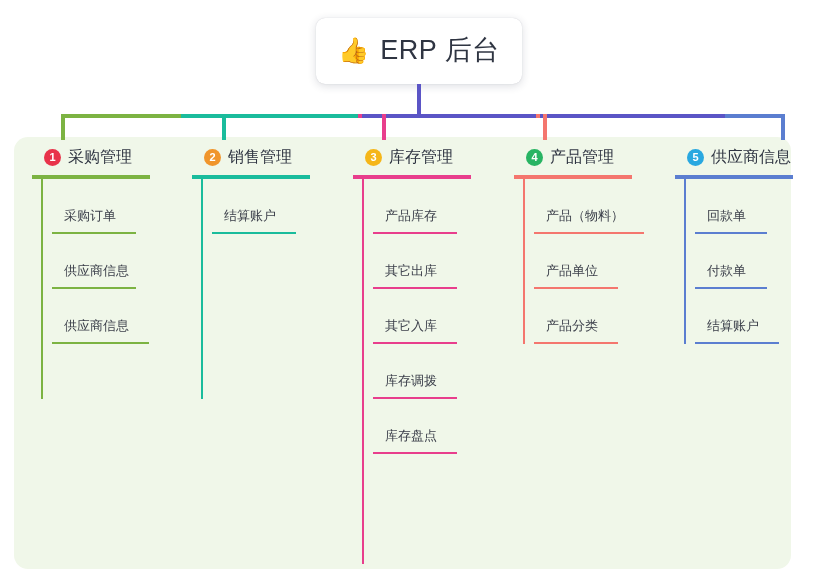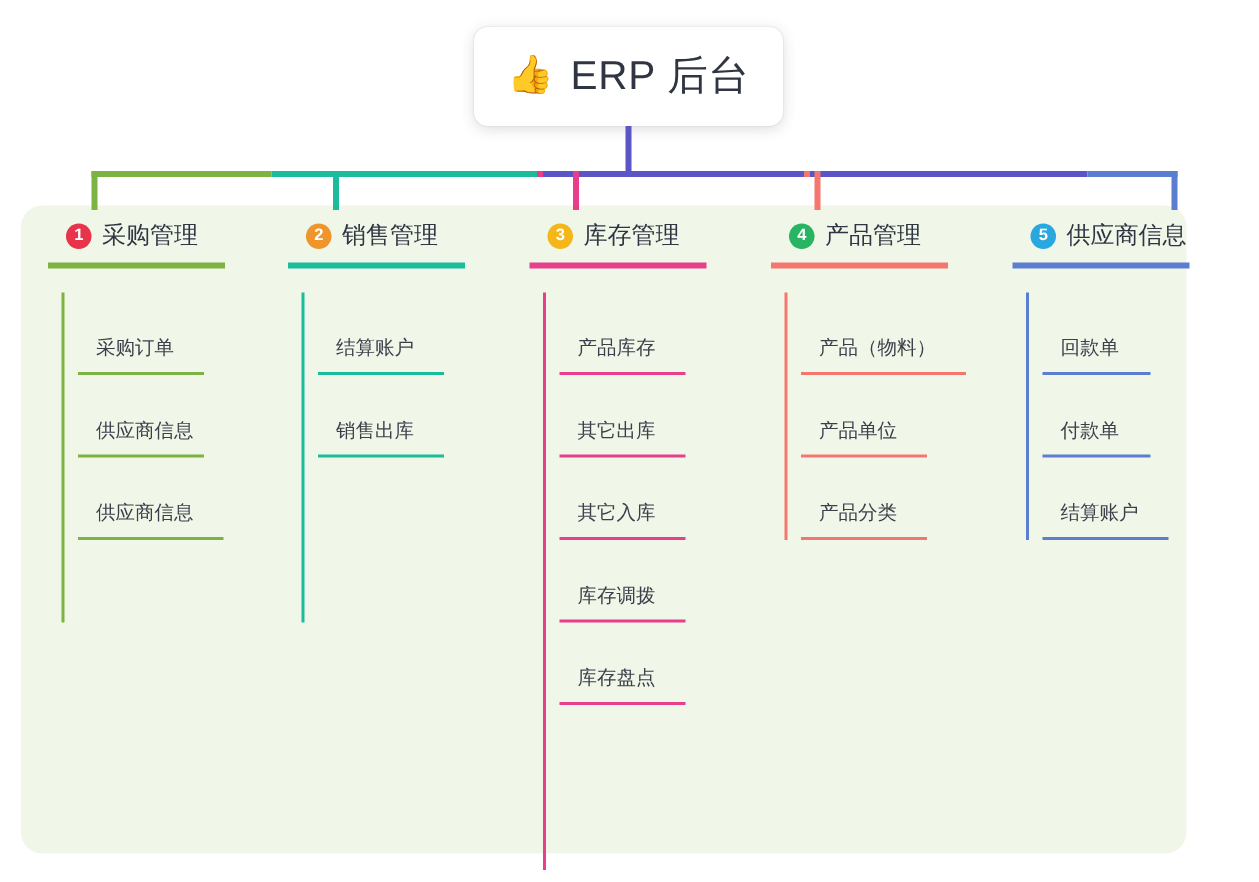--- a/index.html
+++ b/index.html
@@ -119,21 +119,21 @@
     white-space: nowrap;
   }
   .branch-rule {
     height: 4px;
     margin-top: 6px;
   }
 
   
   .leaves {
     position: relative;
-    margin-top: 16px;
+    margin-top: 0;
     padding-left: 11px;
     box-sizing: border-box;
   }
   .spine {
     position: absolute;
     left: 9px;
     top: 0;
     width: 2px;
   }
   .leaf {
@@ -215,24 +215,20 @@
           <span class="badge" style="background: rgb(240, 149, 43);">2</span>
           <span class="branch-title">销售管理</span>
         </div>
         <div class="branch-rule" style="width: 118px; background: rgb(26, 188, 156);"></div>
         <div class="leaves">
           <div class="spine" style="background: rgb(26, 188, 156); height: 220px;"></div>
           <div class="leaf">
             <span class="leaf-text">结算账户</span>
             <div class="leaf-rule" style="width: 84px; background: rgb(26, 188, 156);"></div>
           </div>
-          <div class="leaf">
-            <span class="leaf-text">销售出库</span>
-            <div class="leaf-rule" style="width: 84px; background: rgb(26, 188, 156);"></div>
-          </div>
         </div>
       </div>
       <div class="branch" style="left: 353px;">
         <div class="branch-head">
           <span class="badge" style="background: rgb(245, 182, 25);">3</span>
           <span class="branch-title">库存管理</span>
         </div>
         <div class="branch-rule" style="width: 118px; background: rgb(232, 62, 140);"></div>
         <div class="leaves">
           <div class="spine" style="background: rgb(232, 62, 140); height: 385px;"></div>

